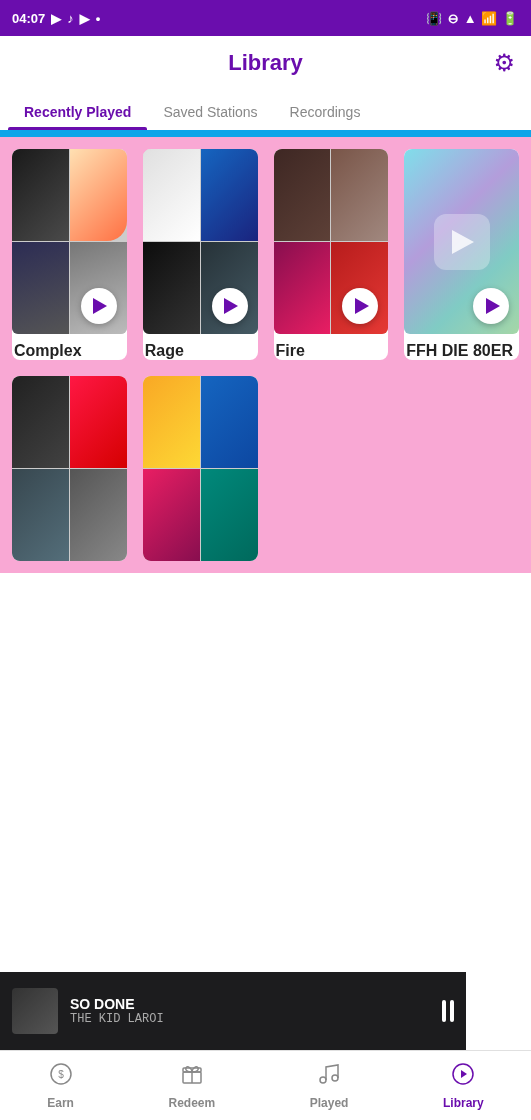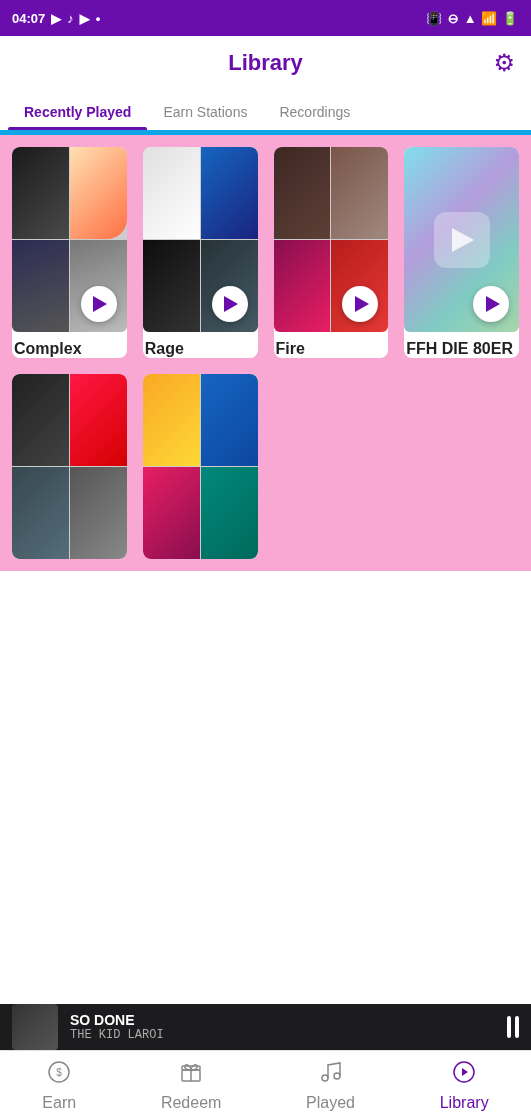--- a/index.html
+++ b/index.html
@@ -39,21 +39,21 @@
       position: absolute;
       right: 16px;
       font-size: 24px;
       color: #6a0dad;
       cursor: pointer;
     }
 
     
     .tabs {
       display: flex;
-      border-bottom: 5px solid #0ea5e9;
+      border-bottom: 7px solid #0ea5e9;
       background: white;
       padding: 0 8px;
     }
     .tab {
       padding: 14px 16px 10px;
       font-size: 14px;
       color: #888;
       cursor: pointer;
       position: relative;
       white-space: nowrap;
@@ -203,26 +203,26 @@
       display: flex;
       align-items: center;
       justify-content: center;
     }
 
     
     .now-playing {
       position: fixed;
       bottom: 70px;
       left: 0;
-      width: 531px;
+      width: 466px;
       background: #1c1c1e;
       color: white;
       display: flex;
       align-items: center;
-      padding: 0 12px;
+      padding: 16px 12px;
       gap: 12px;
       z-index: 100;
     }
     .np-art {
       width: 46px;
       height: 46px;
       border-radius: 4px;
       background: linear-gradient(135deg, #424242, #757575);
       flex-shrink: 0;
       overflow: hidden;
@@ -266,21 +266,21 @@
       display: flex;
       flex-direction: column;
       align-items: center;
       gap: 4px;
       cursor: pointer;
       padding: 6px 10px;
       color: #888;
     }
     .nav-item.active { color: #6a0dad; }
     .nav-icon { font-size: 22px; }
-    .nav-label { font-size: 16px; font-weight: 400; }
+    .nav-label { font-size: 12px; font-weight: 700; }
 
     
     .bottom-space { height: 150px; }
   </style>
 </head>
 <body>
 
 <div class="status-bar">
   <div class="status-left">
     <span>04:07</span>
@@ -301,21 +301,21 @@
 <div class="header">
   <span class="header-title">Library</span>
   <span class="header-gear">⚙</span>
 </div>
 
 <div class="tabs">
   <div class="tab active">
     <span>Recently Played</span>
   </div>
   <div class="tab">
-    <span>Earn Stations</span>
+    <span>Saved Stations</span>
   </div>
   <div class="tab">
     <span>Recordings</span>
   </div>
 </div>
 
 <div class="content">
 
   <div class="card">
     <div class="card-image">

